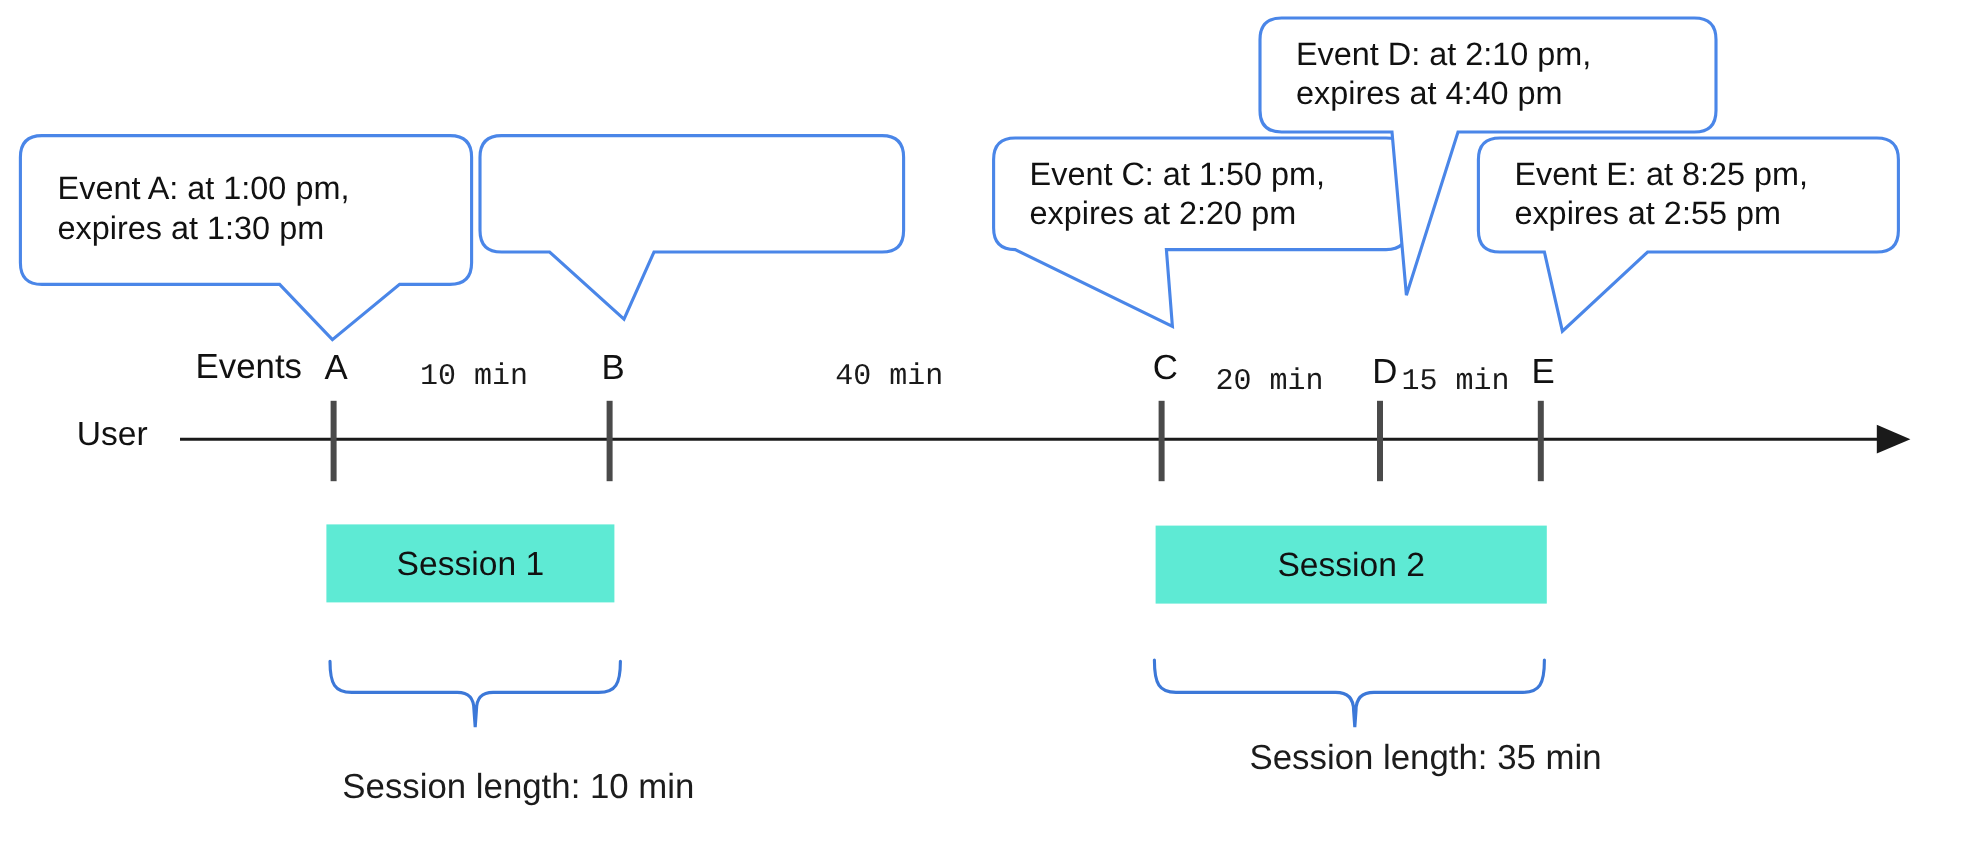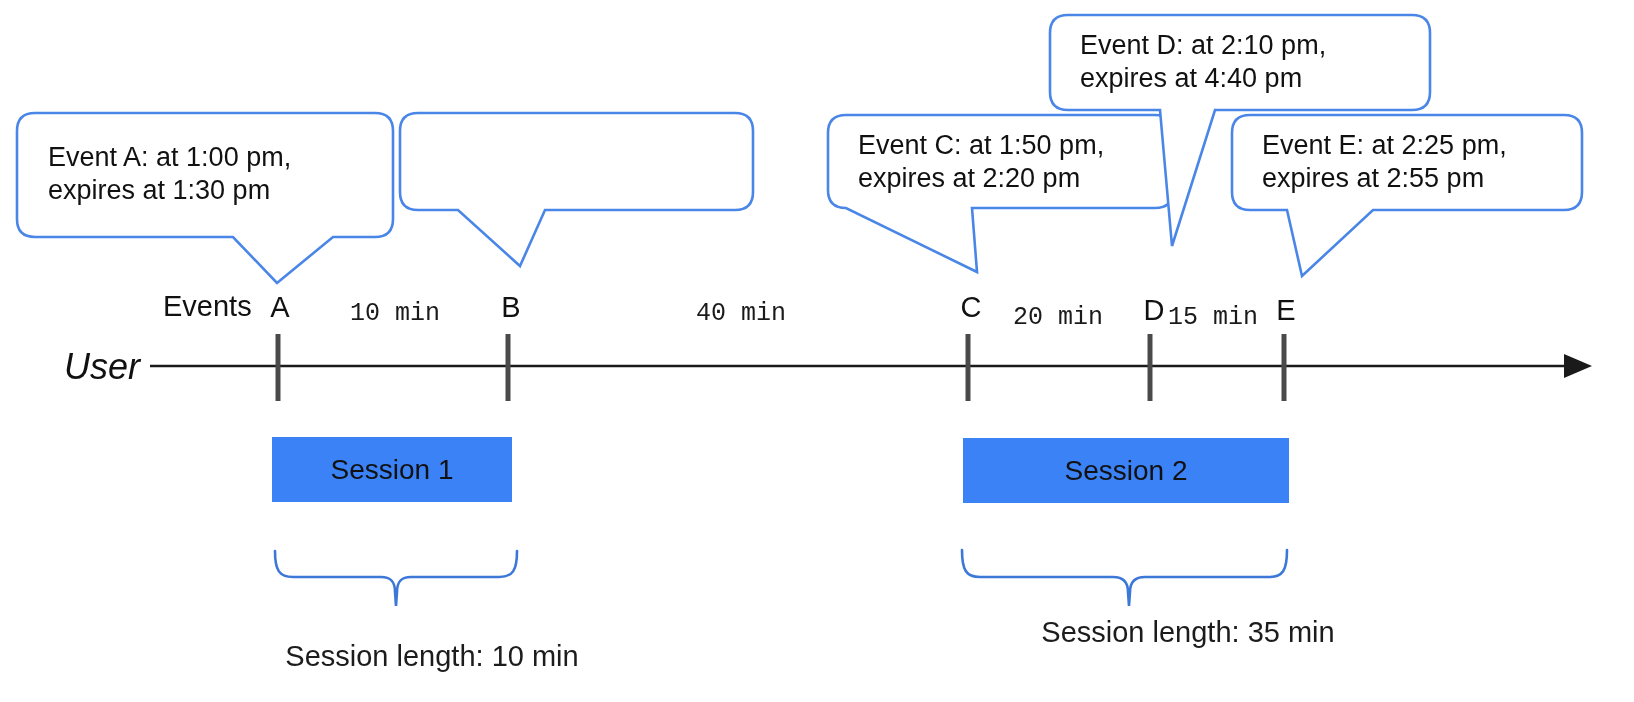--- a/index.html
+++ b/index.html
@@ -7,22 +7,22 @@
     position:relative;width:1634px;height:702px;background:#ffffff;
     font-family:"Liberation Sans", sans-serif;color:#111111;overflow:hidden;
   }
   svg.layer{position:absolute;left:0;top:0;width:1634px;height:702px;}
   .abs{position:absolute;}
   .bubble-text{font-size:27px;line-height:33px;white-space:nowrap;}
   .bubble-text b{font-weight:normal;}
   .tick-label{font-size:29px;transform:translateX(-50%);white-space:nowrap;}
   .duration{font-size:25px;color:#1a1a1a;transform:translateX(-50%);white-space:nowrap;font-family:Liberation Mono, monospace;}
   .events-label{font-size:29px;margin-left:20px;}
-  .user-label{font-size:36px;font-style:italic;}
-  .session-bar{background:#3b82f6;text-align:center;font-size:28px;}
+  .user-label{font-size:28px;}
+  .session-bar{background:#5eead4;text-align:center;font-size:28px;}
   .session-length{font-size:29px;transform:translateX(-50%);white-space:nowrap;color:#1c1c1c;margin-left:36px;}
 </style>
 </head>
 <body>
 
 <div class="canvas">
 
   <svg class="layer" viewBox="0 0 1634 702">
 
     <g fill="#ffffff" stroke="#4a86e8" stroke-width="2.6" stroke-linejoin="miter">
@@ -56,21 +56,21 @@
   </div>
   <div class="abs bubble-text" style="left:858px;top:129px;">
     <div><b>Event C:</b><span> at 1:50 pm,</span></div>
     <div>expires at 2:20 pm</div>
   </div>
   <div class="abs bubble-text" style="left:1080px;top:29px;">
     <div><b>Event D:</b><span> at 2:10 pm,</span></div>
     <div>expires at 4:40 pm</div>
   </div>
   <div class="abs bubble-text" style="left:1262px;top:129px;">
-    <div><b>Event E:</b><span> at 2:25 pm,</span></div>
+    <div><b>Event E:</b><span> at 8:25 pm,</span></div>
     <div>expires at 2:55 pm</div>
   </div>
 
   <div class="abs events-label" style="left:143px;top:290px;">Events</div>
   <div class="abs user-label" style="left:64px;top:346px;">User</div>
 
   <div class="abs tick-label" style="left:280px;top:291px;">A</div>
   <div class="abs tick-label" style="left:511px;top:291px;">B</div>
   <div class="abs tick-label" style="left:971px;top:291px;">C</div>
   <div class="abs tick-label" style="left:1154px;top:294px;">D</div>

